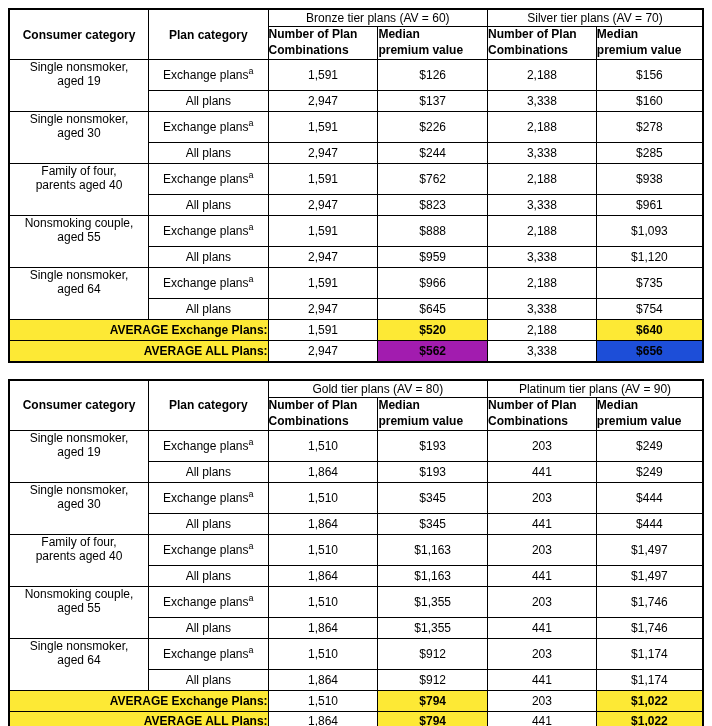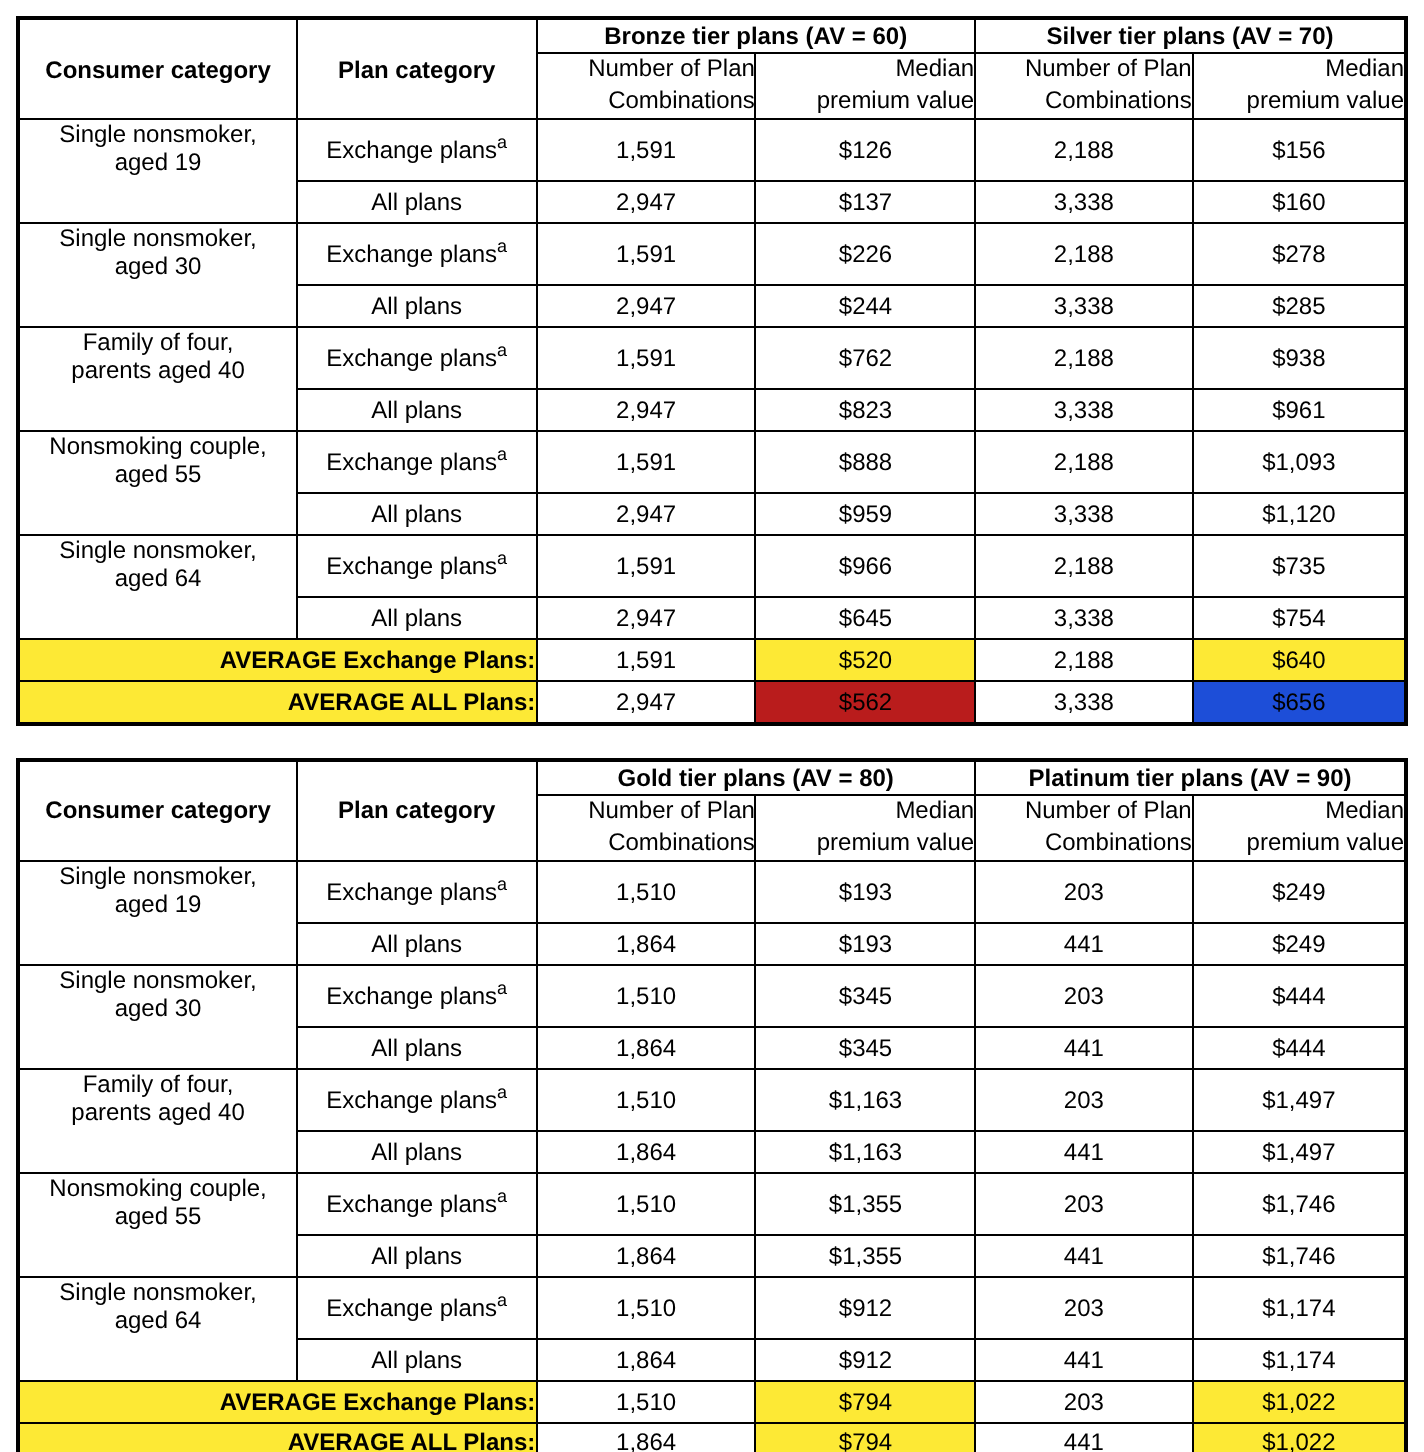--- a/index.html
+++ b/index.html
@@ -29,28 +29,28 @@
   }
   .bR2 { border-right-width: 2px; }
   .bB2 { border-bottom-width: 2px; }
   .hdr {
     font-weight: bold;
     text-align: center;
     vertical-align: middle;
     margin-top: 44px;
   }
   .tier {
+    font-weight: normal;
+    text-align: center;
+    height: 16px;
+    vertical-align: middle;
+  }
+  .subhdr {
     font-weight: bold;
-    text-align: center;
-    height: 16px;
-    vertical-align: middle;
-  }
-  .subhdr {
-    font-weight: normal;
-    text-align: right;
+    text-align: left;
     white-space: pre-line;
     line-height: 1.3;
     height: 32px;
     vertical-align: middle;
   }
   .cat {
     text-align: center;
     vertical-align: top;
     padding-top: 4px;
     white-space: pre-line;
@@ -67,21 +67,21 @@
   }
   tr.rx  { height: 31px; }
   tr.ra  { height: 21px; }
   tr.avg { height: 21px; }
   .avglabel {
     font-weight: bold;
     text-align: right;
     padding-right: 4px;
     vertical-align: middle;
   }
-  .hl { font-weight: normal; }
+  .hl { font-weight: bold; }
   .plan sup {
     font-size: 9px;
     line-height: 0;
   }
 </style>
 </head>
 <body>
 
 <div id="tables-root">
     <table class="ptable">
@@ -195,21 +195,21 @@
         <tr class="avg">
           <td class="avglabel bR2 bB2" colspan="2" style="background: rgb(253, 233, 53);">AVERAGE Exchange Plans:</td>
           <td class="val bB2">1,591</td>
           <td class="val bB2 bR2 hl" style="background: rgb(253, 233, 53);">$520</td>
           <td class="val bB2">2,188</td>
           <td class="val bB2 hl" style="background: rgb(253, 233, 53);">$640</td>
         </tr>
         <tr class="avg">
           <td class="avglabel bR2 bB2" colspan="2" style="background: rgb(253, 233, 53);">AVERAGE ALL Plans:</td>
           <td class="val bB2">2,947</td>
-          <td class="val bB2 bR2 hl" style="background: #b91c1c;">$562</td>
+          <td class="val bB2 bR2 hl" style="background: #a21caf;">$562</td>
           <td class="val bB2">3,338</td>
           <td class="val bB2 hl" style="background: #1d4ed8;">$656</td>
         </tr>
       </tbody>
     </table>
     <table class="ptable">
       <colgroup>
         <col style="width: 140px;">
         <col style="width: 120px;">
         <col style="width: 110px;">

